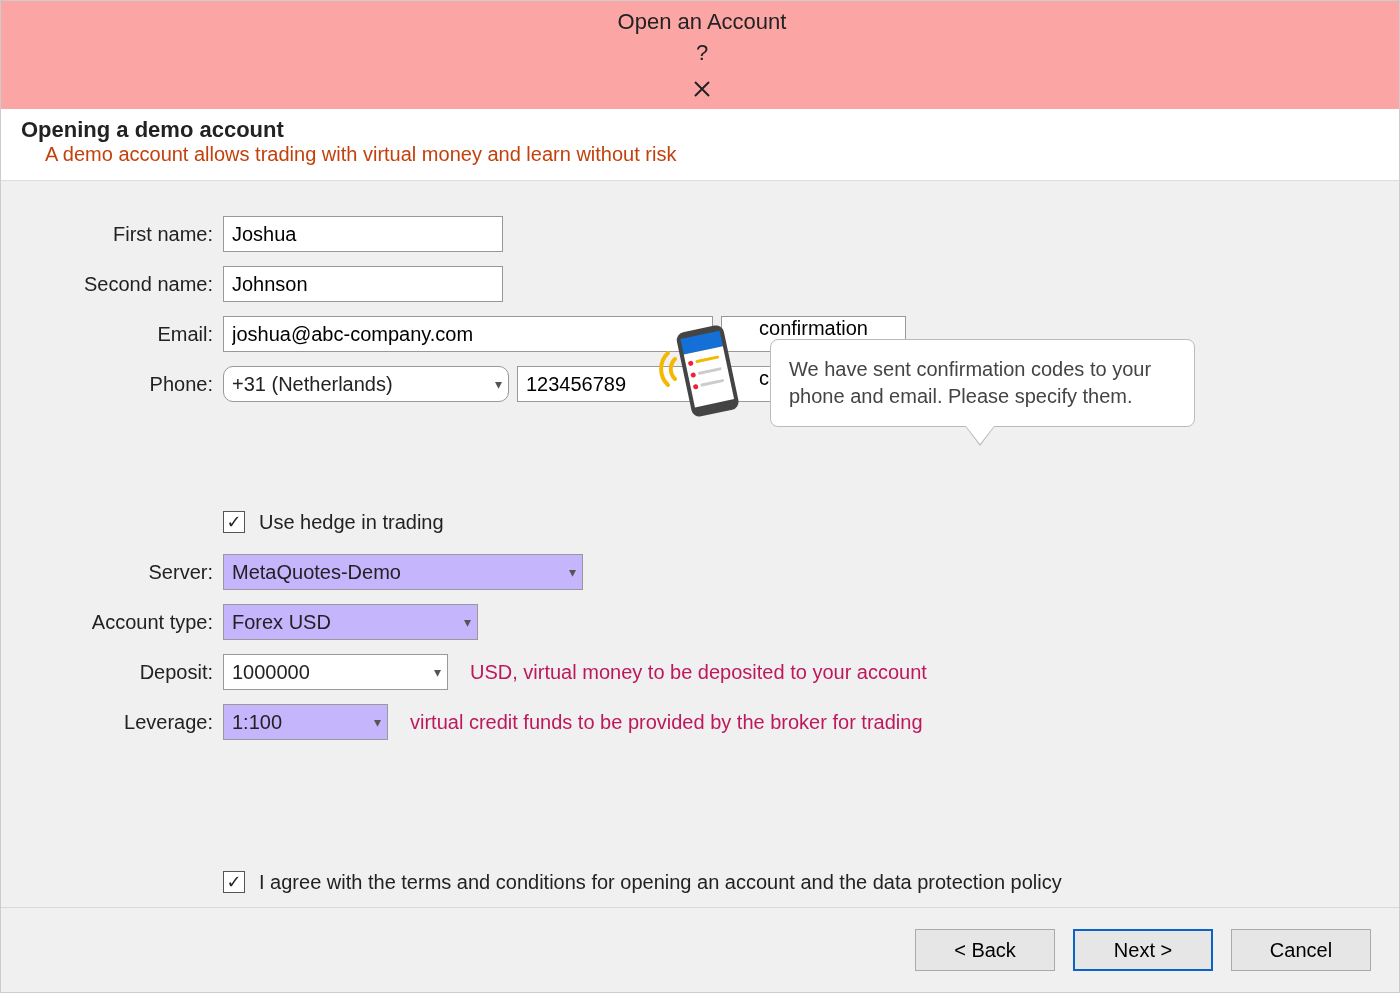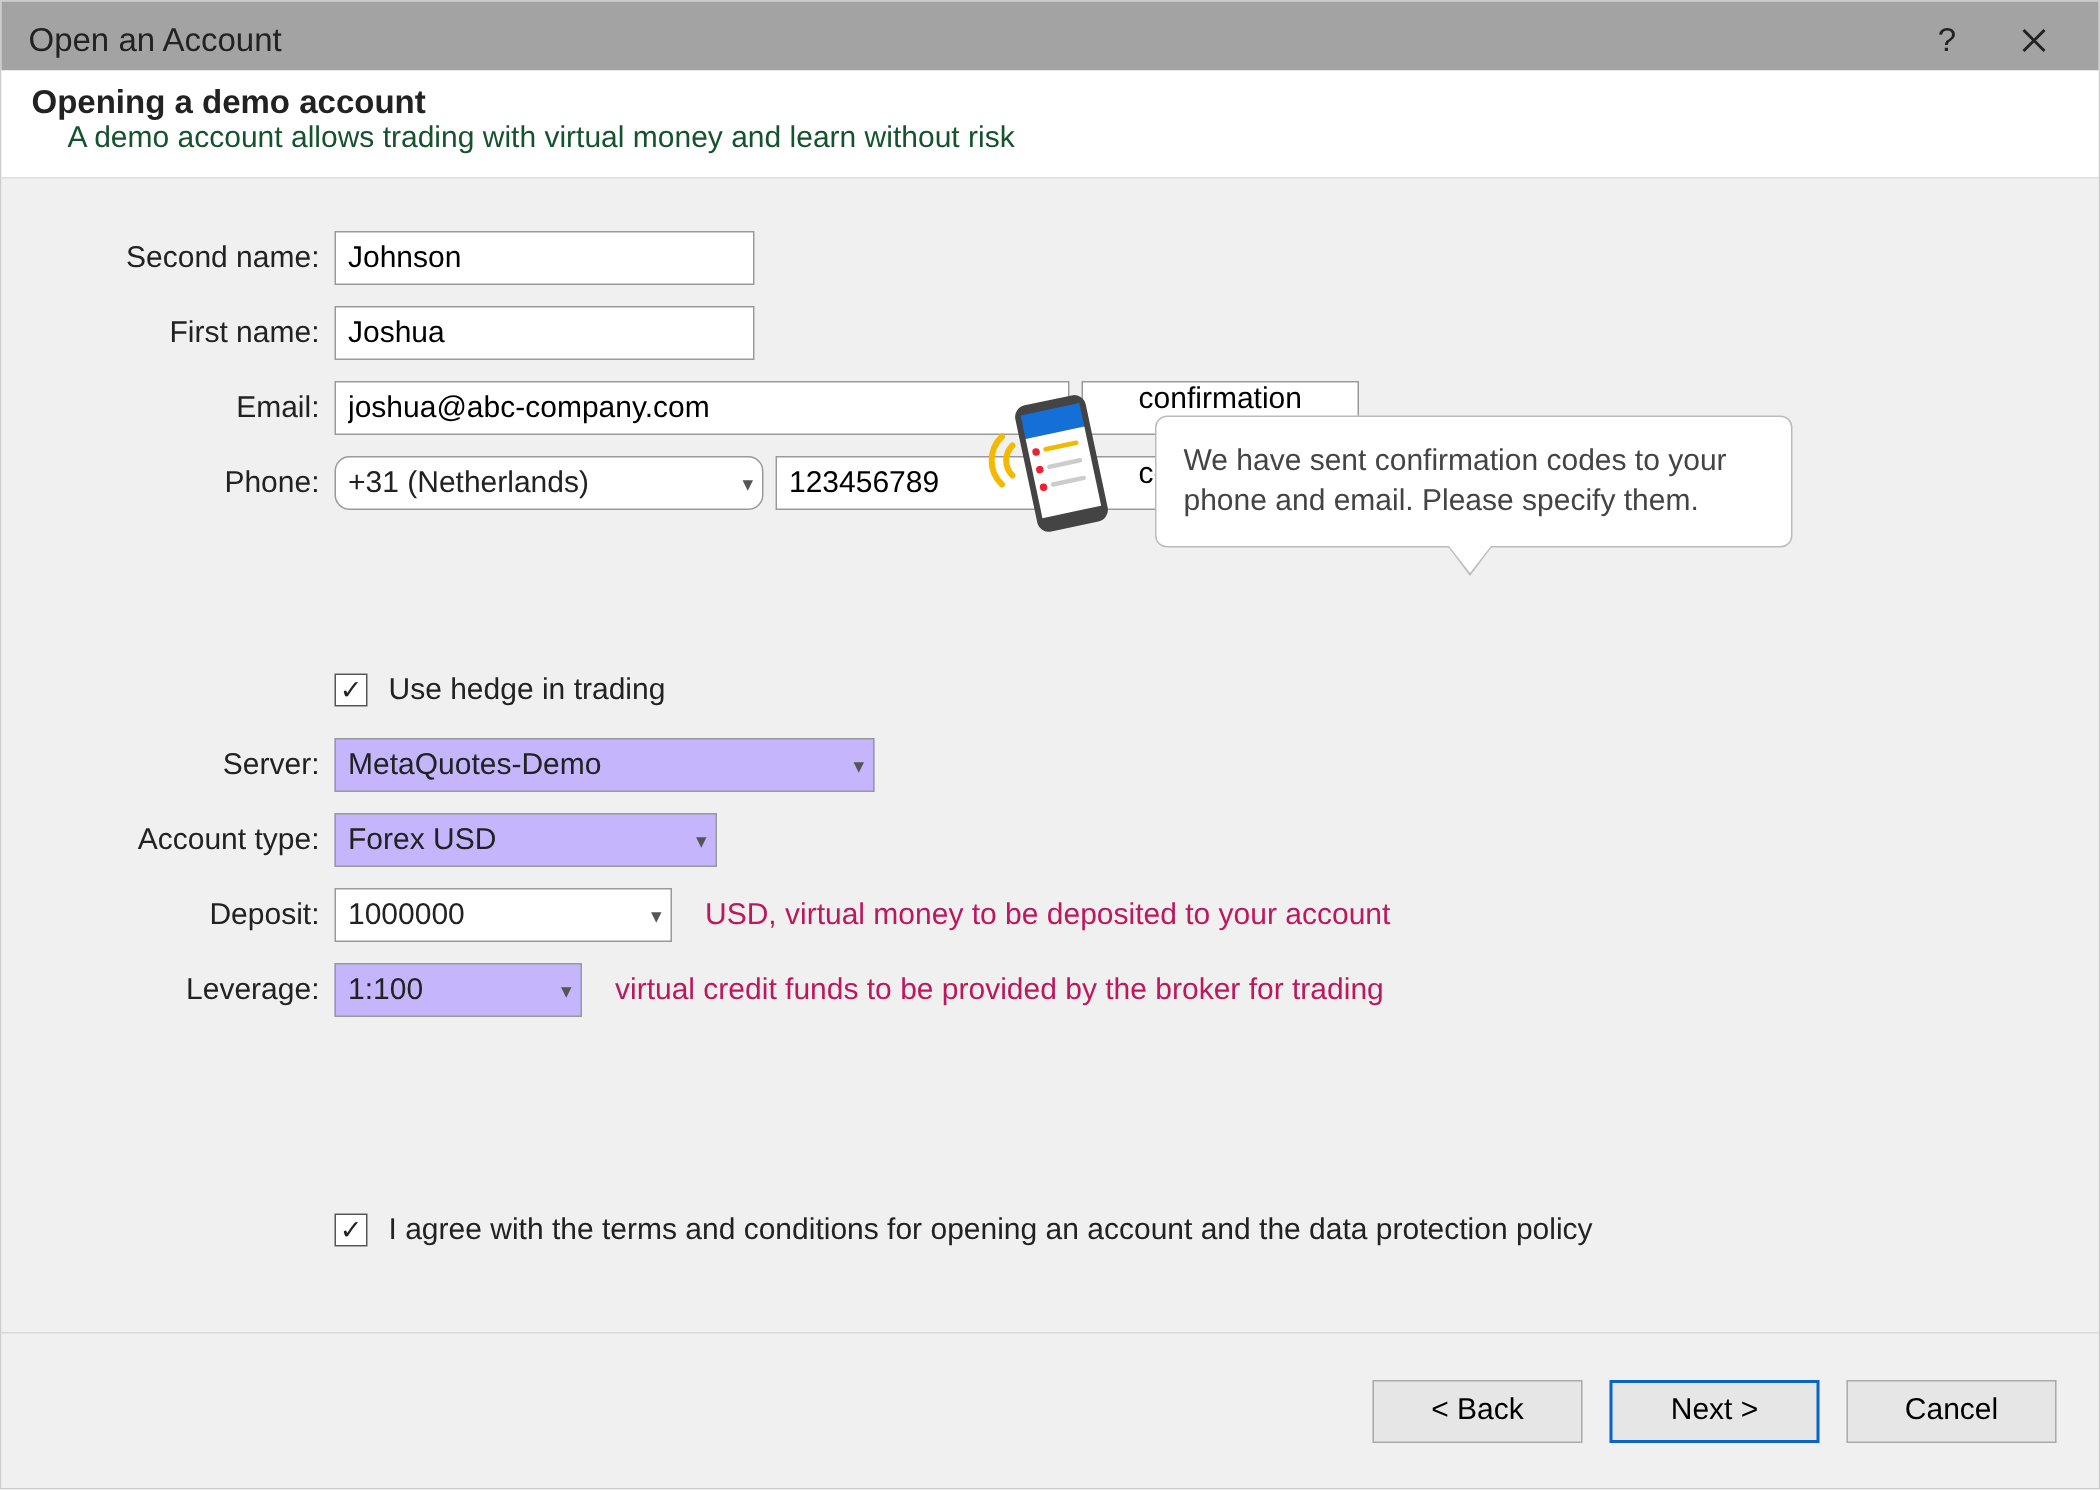--- a/index.html
+++ b/index.html
@@ -15,38 +15,39 @@
     height: 993px;
     border: 1px solid #ccc;
     display: flex;
     flex-direction: column;
     position: relative;
   }
   .titlebar {
     display: flex;
     align-items: center;
     padding: 8px 14px 2px 18px;
-    background: #a3a3a3;
+    background: #fca5a5;
+    flex-direction: column;
   }
   .titlebar .title { flex: 1; font-size: 22px; }
   .titlebar .btn {
     width: 58px;
     height: 36px;
     display: flex;
     align-items: center;
     justify-content: center;
     font-size: 22px;
     cursor: pointer;
   }
   .header {
     padding: 8px 20px 14px 20px;
     background: #fff;
   }
   .header .h1 { font-weight: 700; font-size: 22px; }
-  .header .sub { padding-left: 24px; font-size: 20px; color:#14532d;}
+  .header .sub { padding-left: 24px; font-size: 20px; color:#c2410c;}
   .body {
     flex: 1;
     background: #f0f0f0;
     border-top: 1px solid #ddd;
     position: relative;
     padding-top: 28px;
   }
   .form { width: 100%; }
   .row {
     display: flex;
@@ -196,30 +197,30 @@
   <div class="header">
     <div class="h1">Opening a demo account</div>
     <div class="sub">A demo account allows trading with virtual money and learn without risk</div>
   </div>
 
   <div class="body">
 
     <div class="form">
 
       <div class="row">
+        <div class="label">First name:</div>
+        <div class="controls">
+          <input type="text" style="width: 280px;" value="Joshua">
+        </div>
+      </div>
+
+      <div class="row">
         <div class="label">Second name:</div>
         <div class="controls">
           <input type="text" style="width: 280px;" value="Johnson">
-        </div>
-      </div>
-
-      <div class="row">
-        <div class="label">First name:</div>
-        <div class="controls">
-          <input type="text" style="width: 280px;" value="Joshua">
         </div>
       </div>
 
       <div class="row">
         <div class="label">Email:</div>
         <div class="controls">
           <input type="text" style="width: 490px;" value="joshua@abc-company.com">
           <button class="confbtn" style="width:185px">confirmation code</button>
         </div>
       </div>

